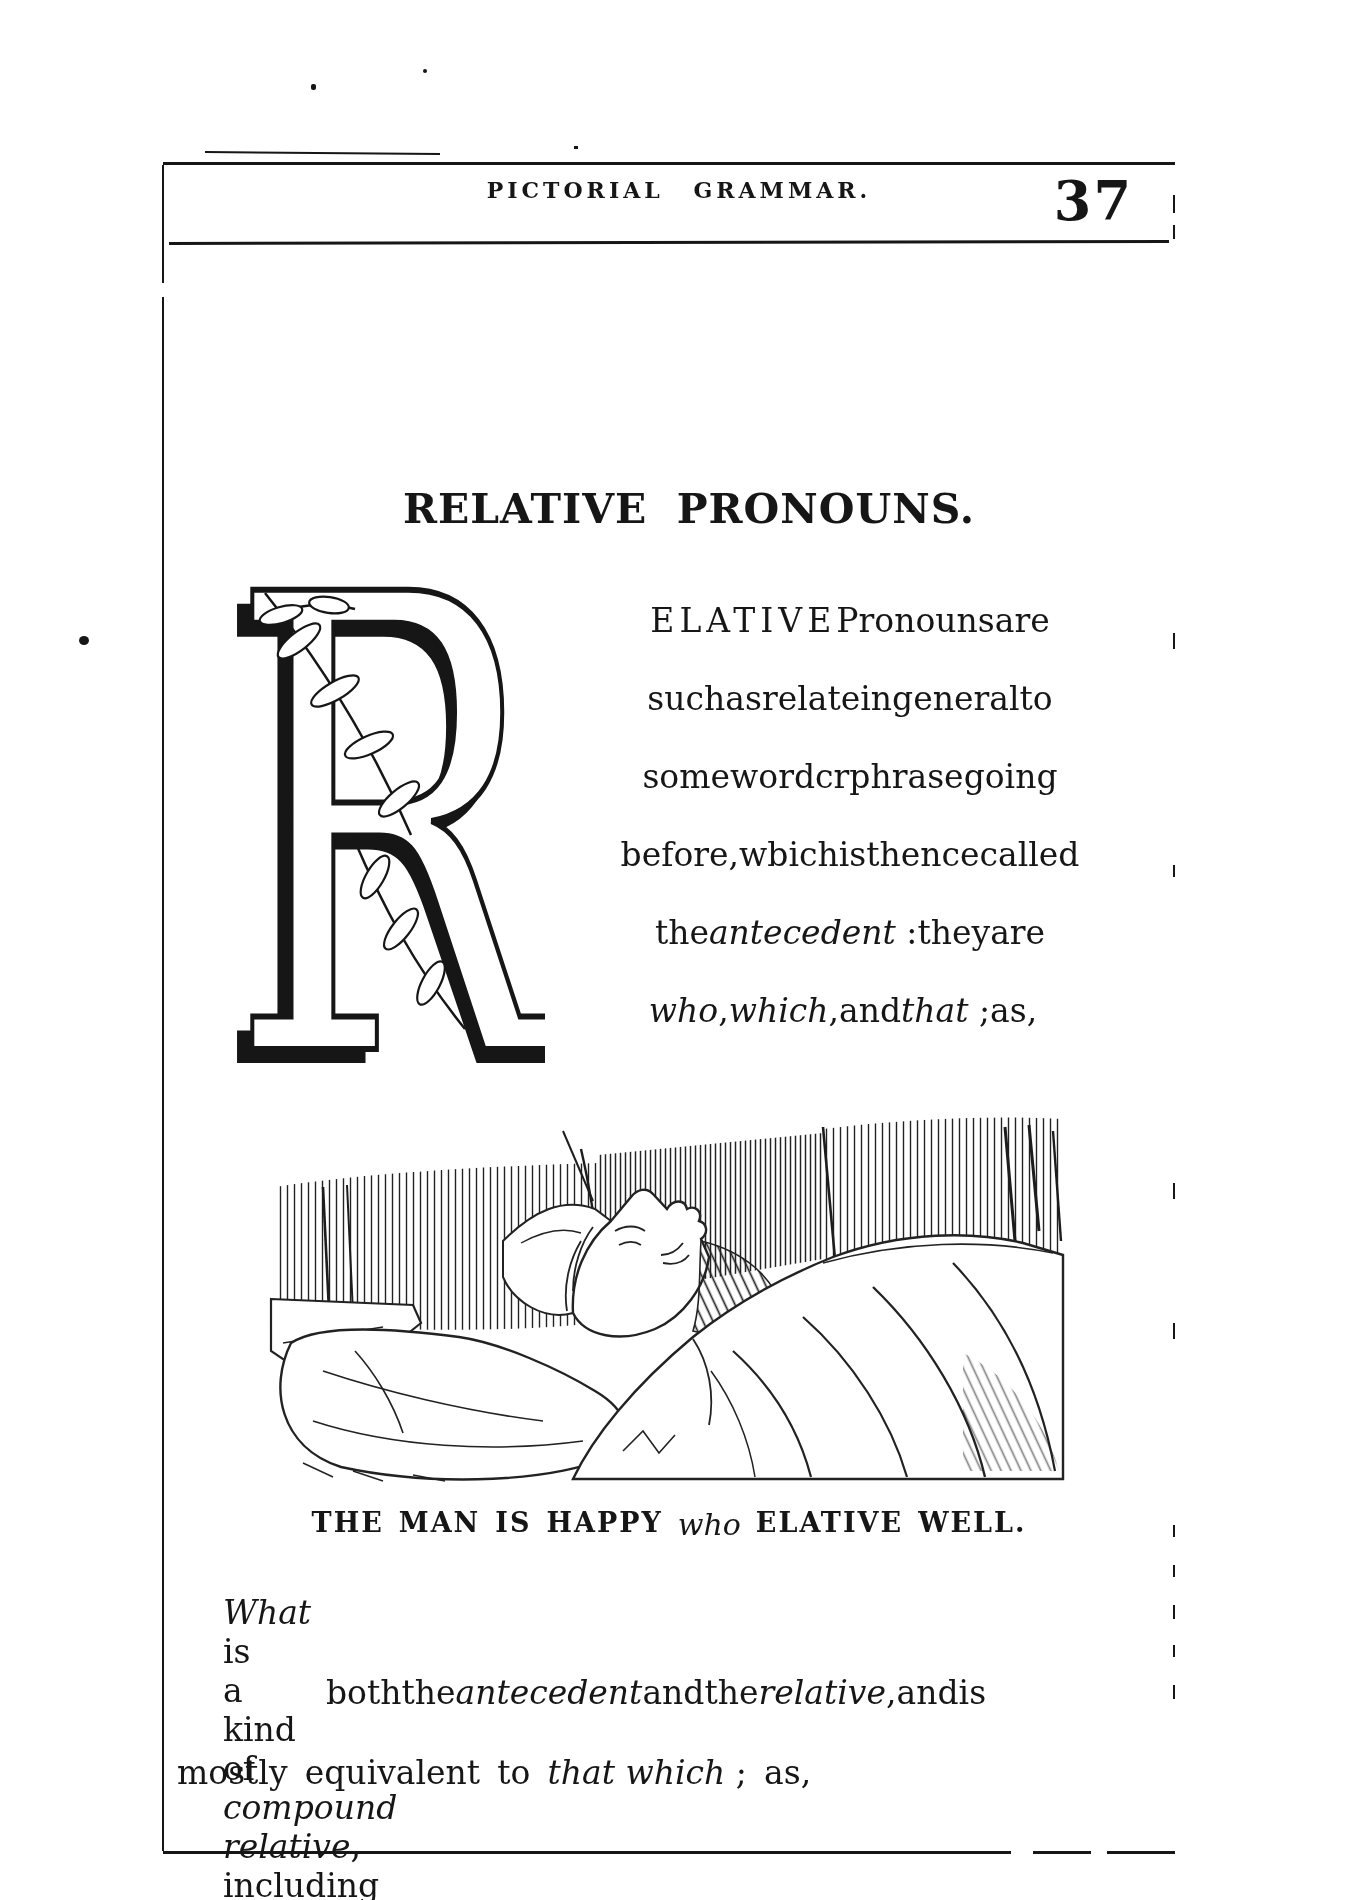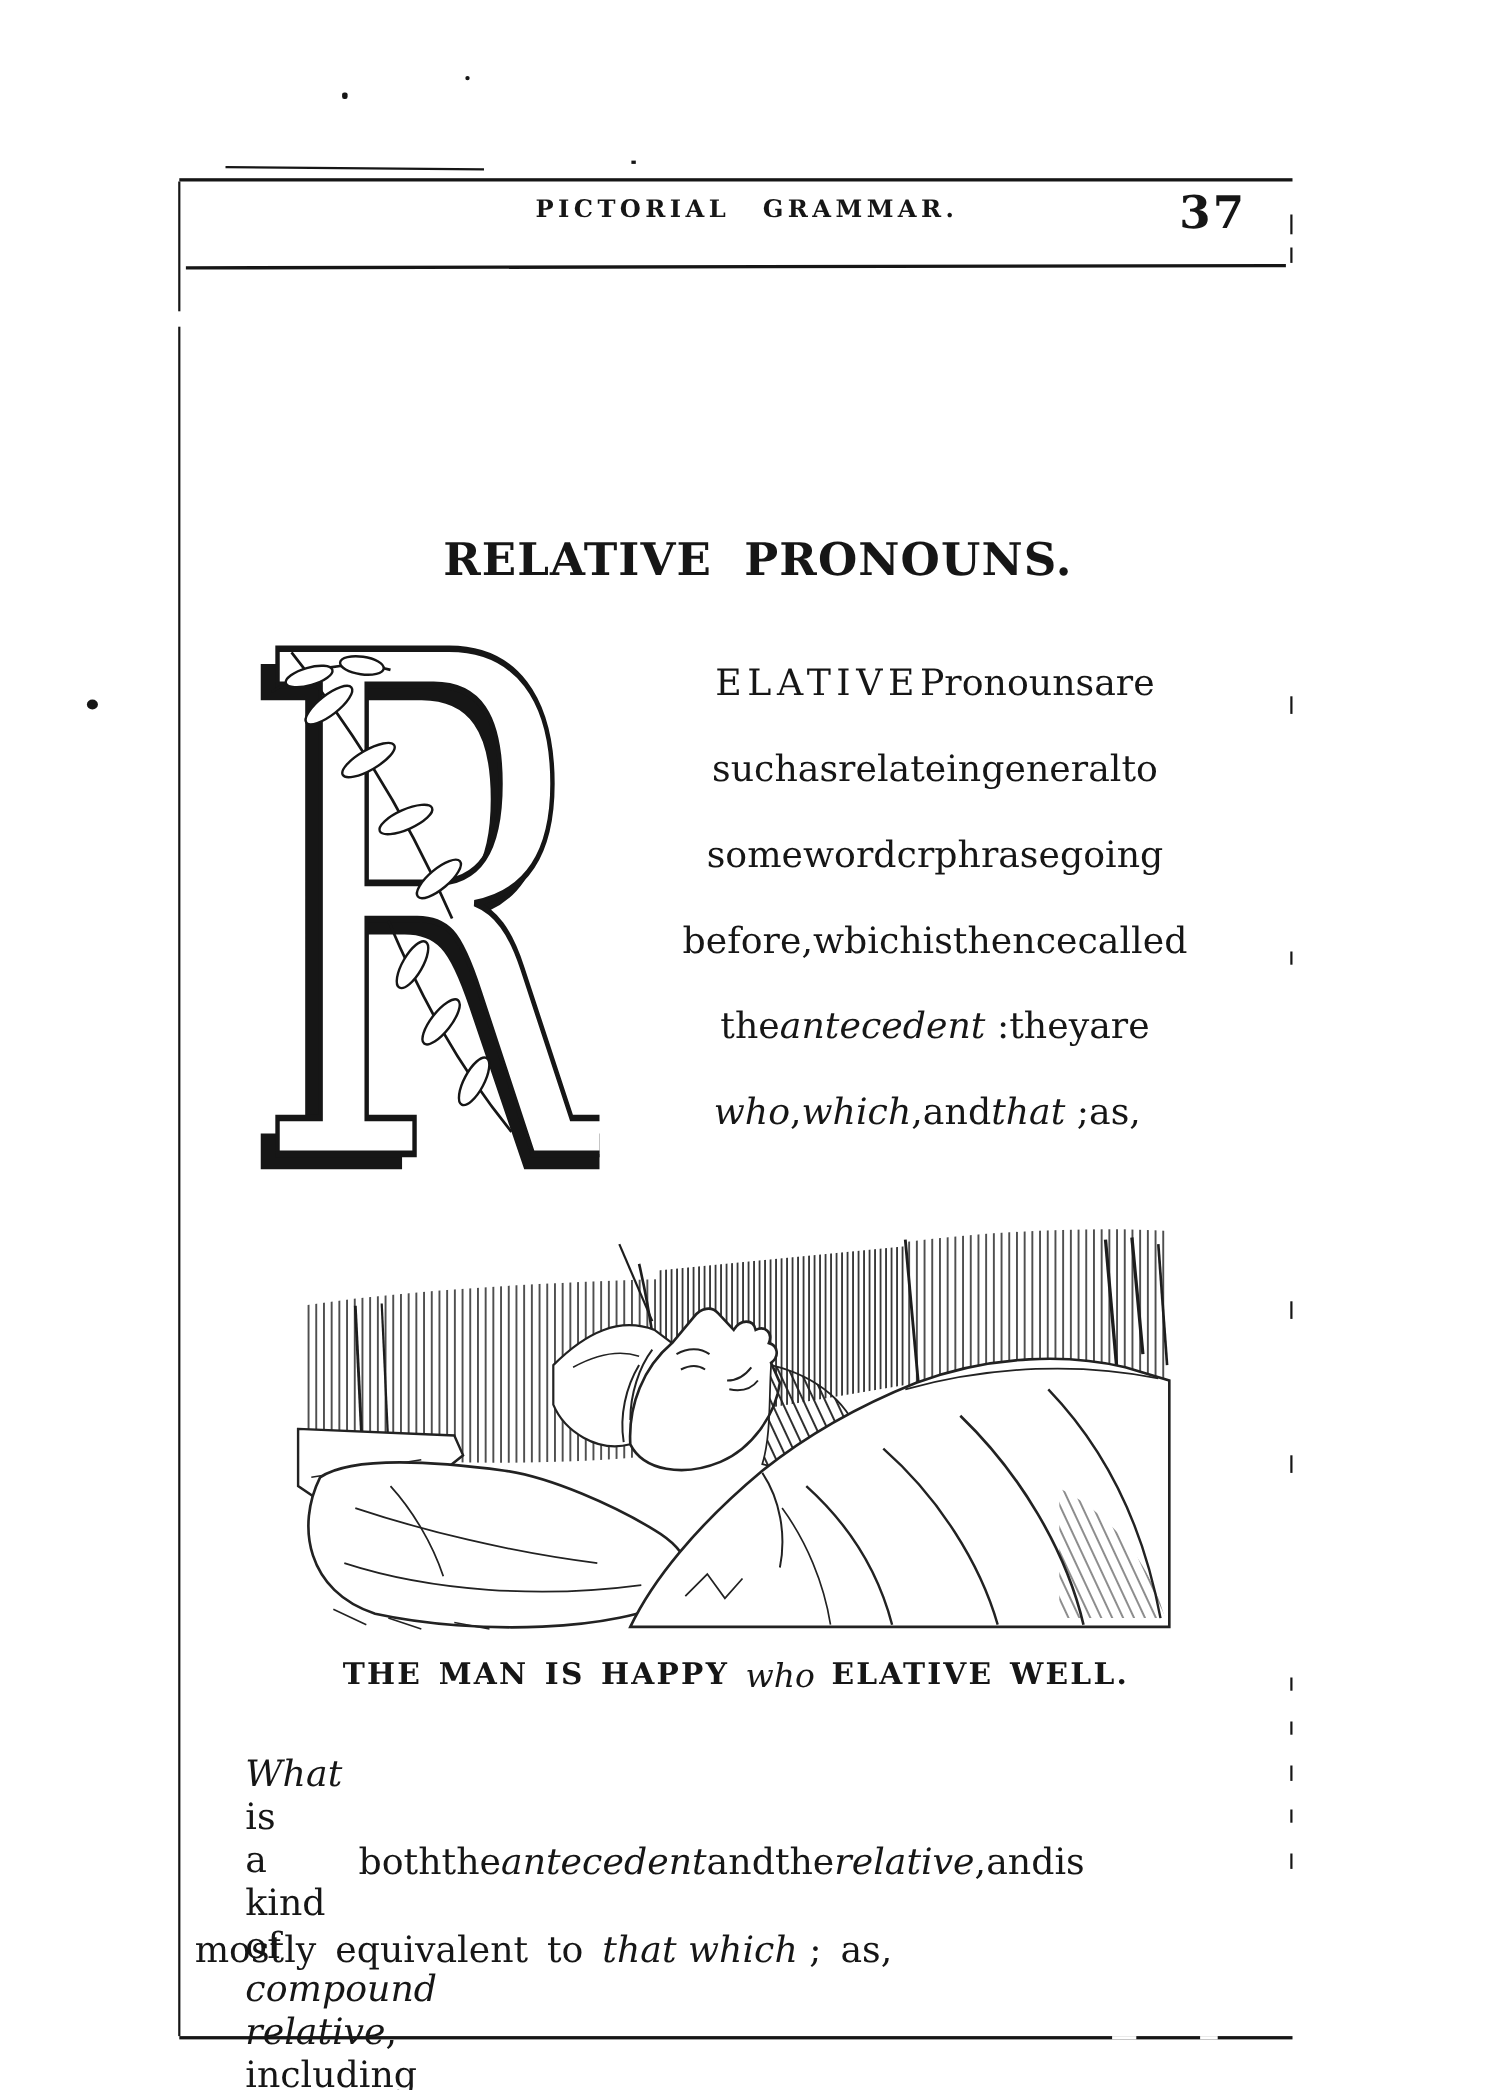--- a/index.html
+++ b/index.html
@@ -5,21 +5,21 @@
   html,body{margin:0;padding:0;background:#ffffff;}
   .canvas{position:relative;width:1360px;height:1900px;background:#ffffff;overflow:hidden;
           font-family:"DejaVu Serif", serif;color:#161616;}
   .page{position:absolute;left:163px;top:162px;width:1012px;height:1686px;
         border-top:3px solid #161616;border-bottom:3px solid #161616;}
   .bl{position:absolute;left:-1px;width:2px;background:#161616;}
   .rd{position:absolute;left:1010px;width:2px;background:#161616;}
   .toprule-extra{position:absolute;left:205px;top:152px;width:235px;height:2px;background:#161616;transform:rotate(0.5deg);}
   .header-title{position:absolute;top:12px;left:0;width:100%;text-align:center;
       font-size:22px;font-weight:bold;letter-spacing:4px;word-spacing:18px;margin-left:10px;}
-  .page-number{position:absolute;top:4px;right:42px;font-size:41px;font-weight:bold;letter-spacing:2px;}
+  .page-number{position:absolute;top:4px;right:42px;font-size:54px;font-weight:bold;letter-spacing:2px;}
   .header-rule{position:absolute;top:76px;left:6px;right:6px;height:3px;background:#161616;transform:rotate(-0.12deg);}
   .section-title{position:absolute;top:320px;left:0;width:100%;text-align:center;
       font-size:41px;font-weight:bold;letter-spacing:1px;word-spacing:14px;margin-left:20px;}
   .dropcap{position:absolute;left:40px;top:420px;width:342px;height:492px;}
   .p1line{position:absolute;left:400px;width:574px;font-size:33px;}
   .p2line{position:absolute;left:14px;width:958px;font-size:33px;}
   .jline{display:flex;justify-content:center;align-items:baseline;}
   .lline{display:flex;justify-content:flex-start;gap:0.52em;align-items:baseline;}
   .indent{padding-left:46px;}
   .it{font-style:italic;}

